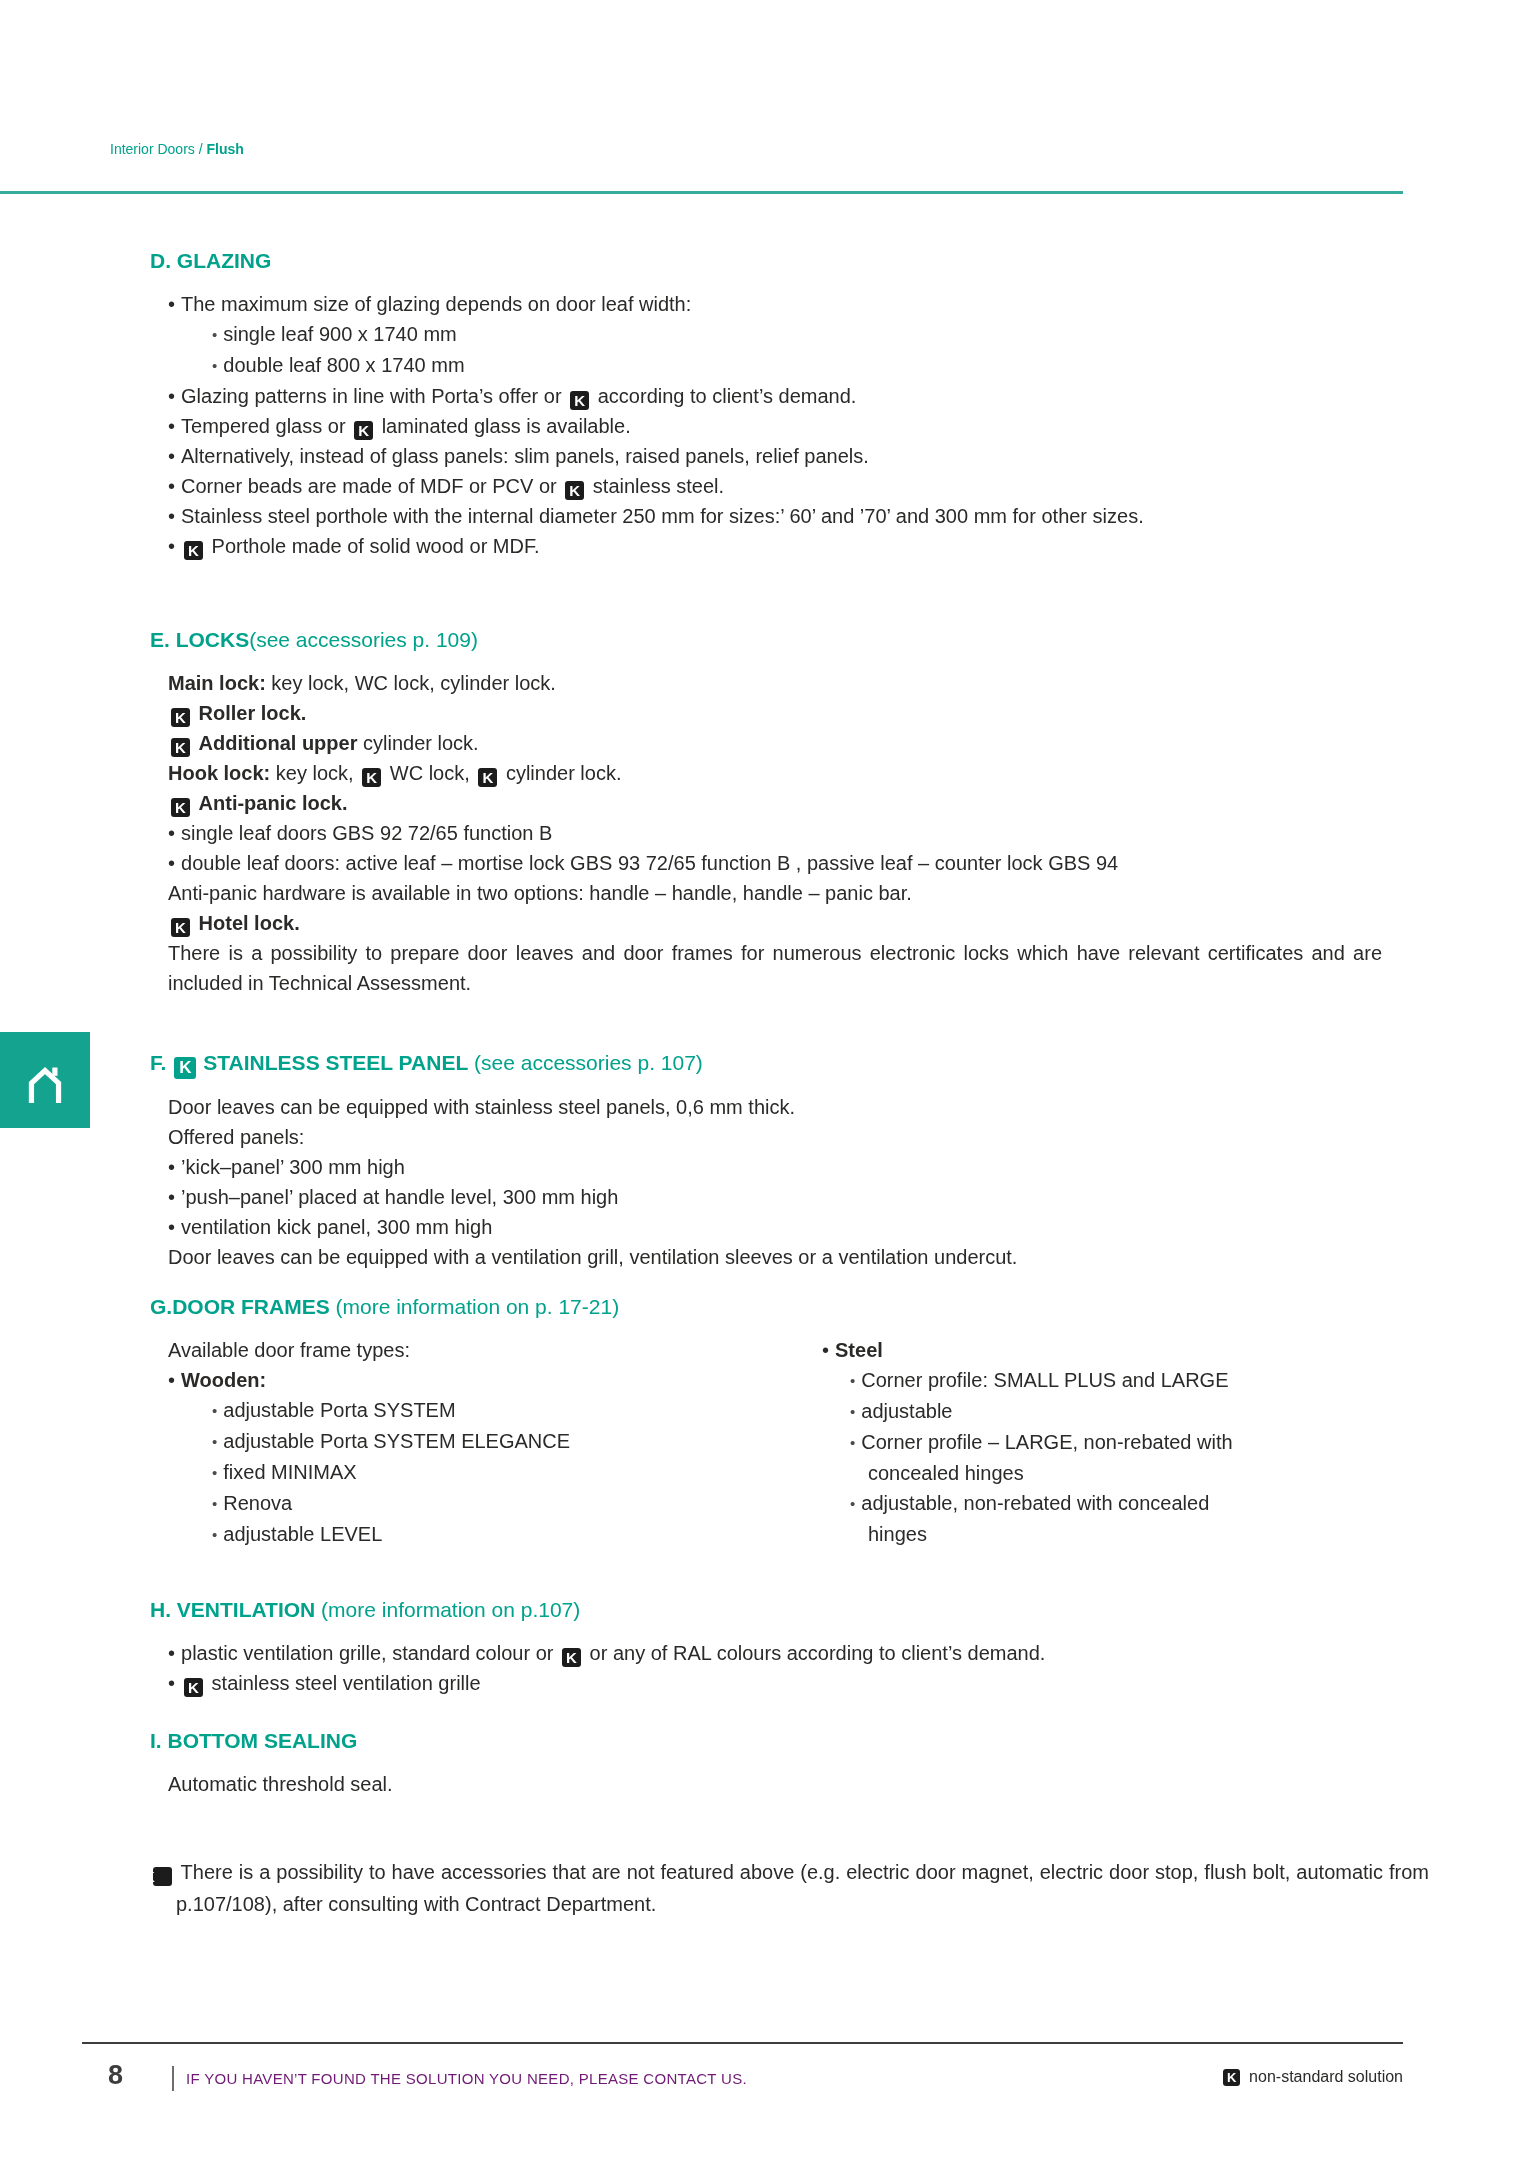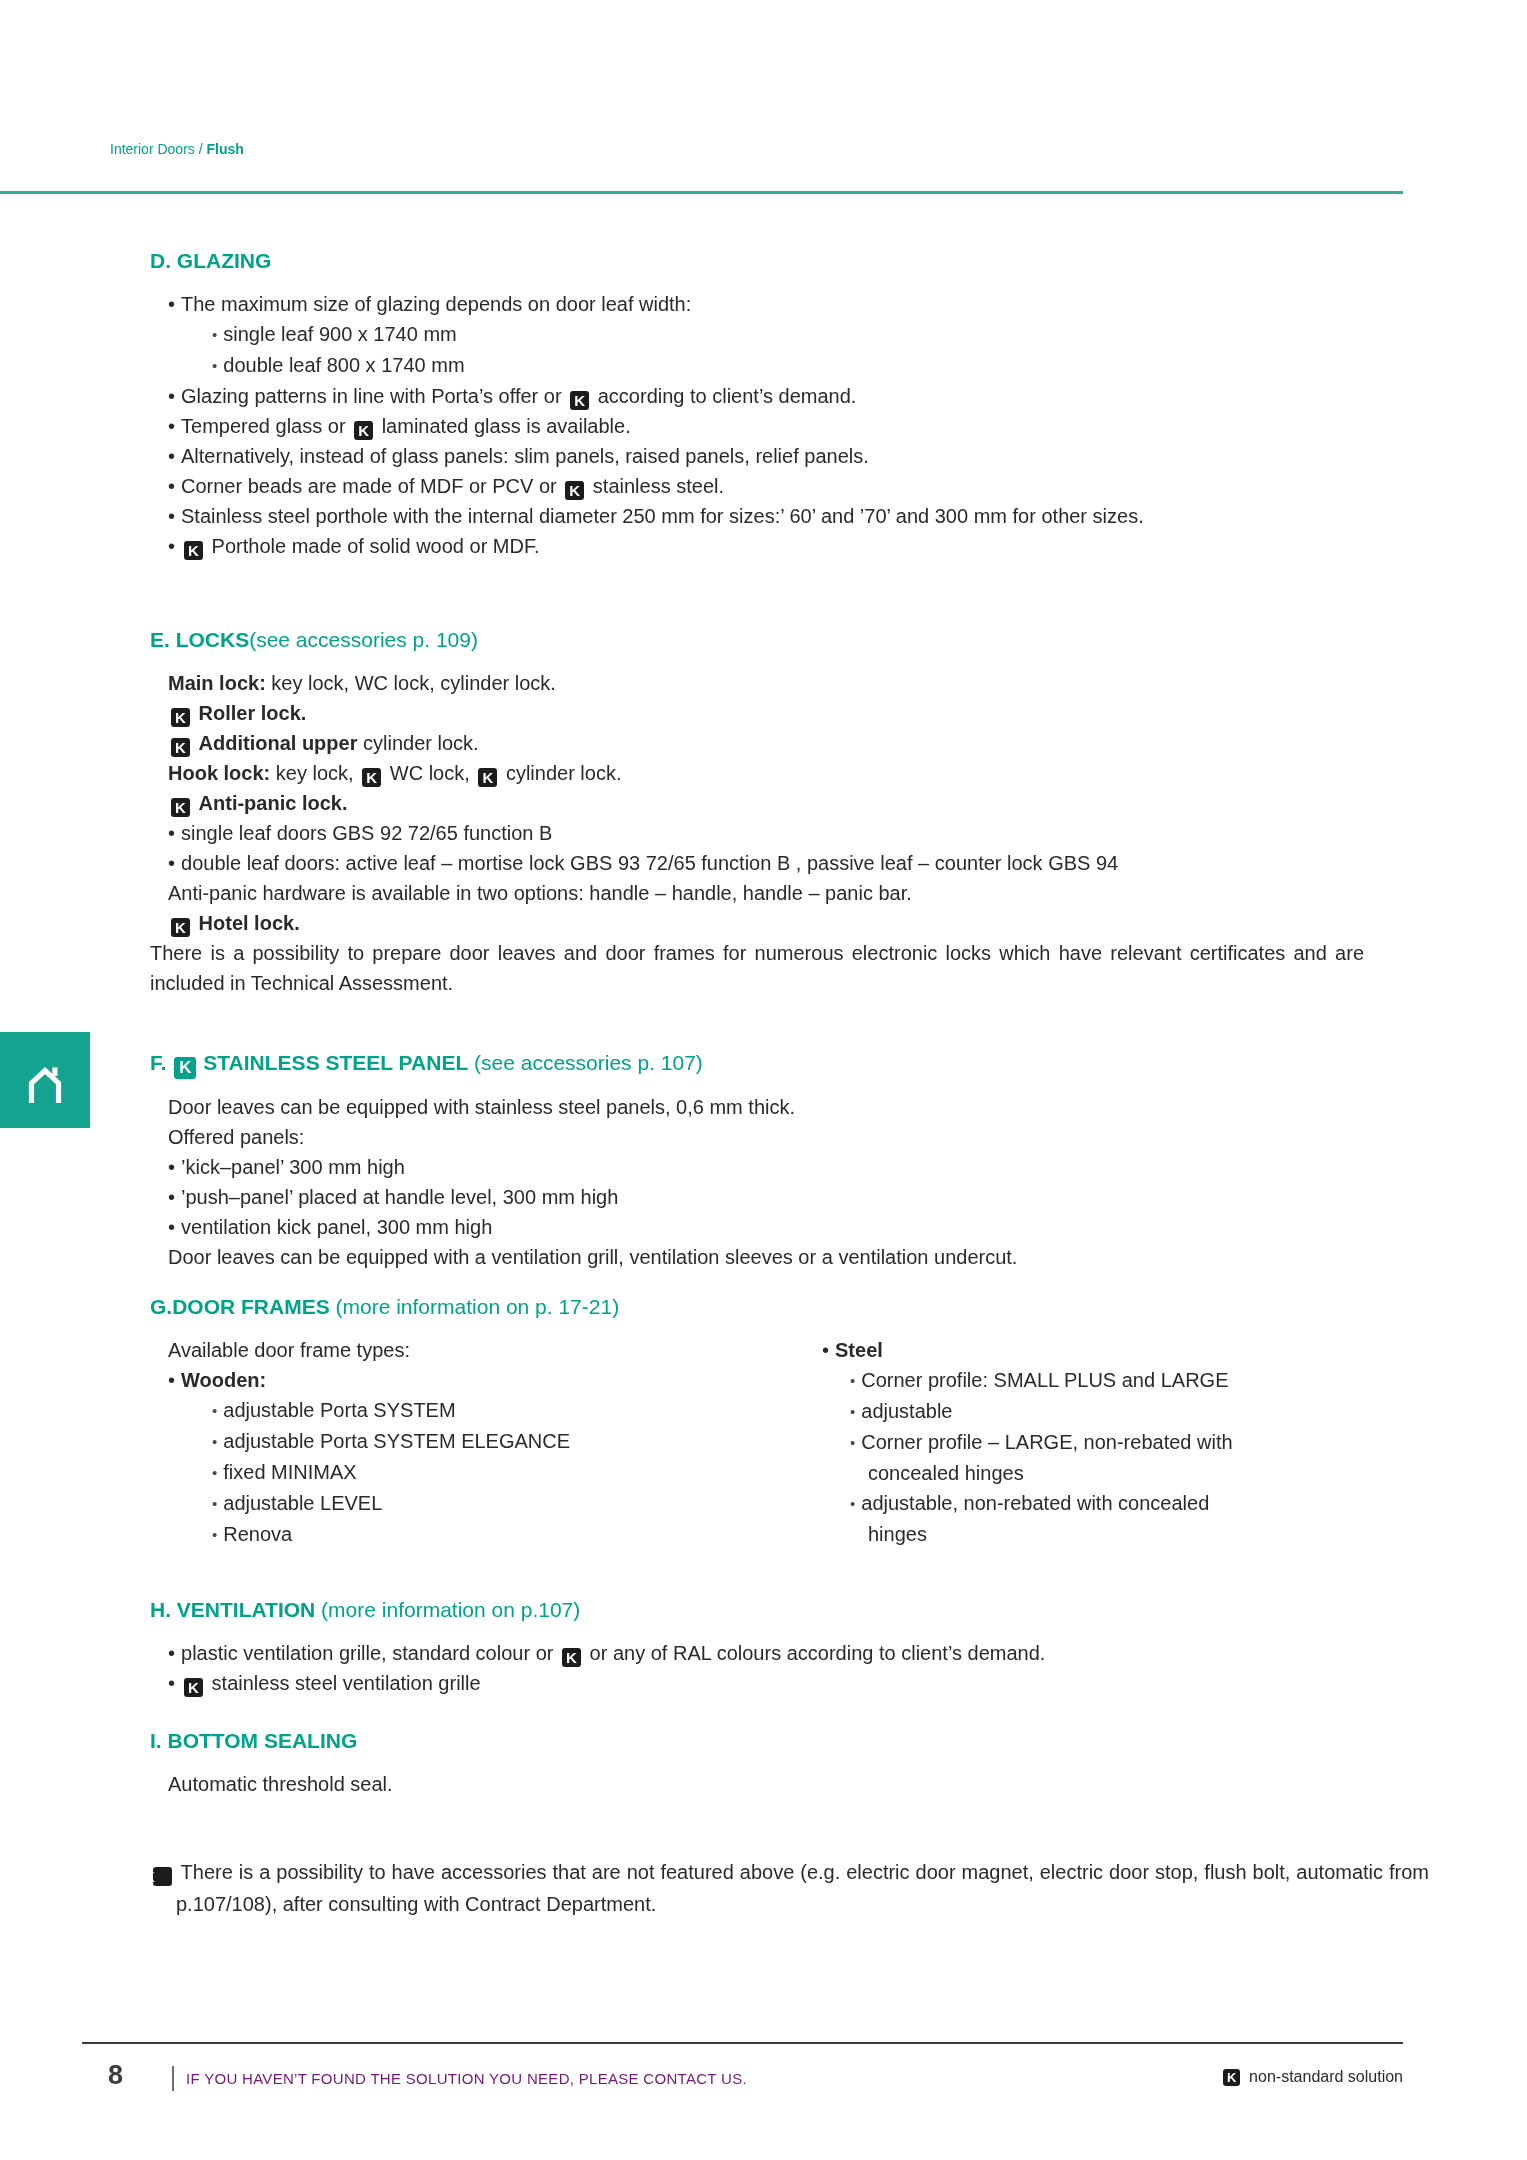--- a/index.html
+++ b/index.html
@@ -20,21 +20,21 @@
   #sec-h{top:1595px}
   #sec-i{top:1726px}
   .sec-h{margin:0 0 13px 0;font-size:21px;line-height:30px;color:#00a28c;font-weight:normal;}
   .sec-h .hb{font-weight:bold;}
   .line{line-height:30px;font-size:20px;}
   .line .b{font-weight:bold;}
   .para{margin-left:18px;}
   .bullet1{margin-left:18px;}
   .bullet2{margin-left:62px;}
   .cont{margin-left:40px;}
-  .justify{width:1214px;text-align:justify;}
+  .justify{margin-left:18px;width:1214px;text-align:justify;}
   .blt{margin-right:6px;}
   .bullet2 .blt{font-size:15px;vertical-align:1px;color:#4a4a4a;}
 
   
   .kicon{display:inline-block;width:19px;height:19px;border-radius:3px;background:#1c1c1c;color:#fff;
          font-weight:bold;font-size:15px;line-height:19px;text-align:center;vertical-align:-3px;margin:0 3px;}
   .kteal{background:#00a28c;}
   .sec-h .kicon{width:22px;height:22px;line-height:22px;font-size:17px;margin:0 7px 0 8px;vertical-align:-3px;}
 
   
@@ -124,22 +124,22 @@
 
   <section class="sec" id="sec-g">
     <h2 class="sec-h"><span class="hb">G.DOOR FRAMES</span><span class="hn"> (more information on p. 17-21)</span></h2>
     <div class="sec-body cols">
         <div class="col-l">
           <div class="line para"><span>Available door frame types:</span></div>
           <div class="line bullet1"><span class="blt">•</span><span class="b">Wooden:</span></div>
           <div class="line bullet2"><span class="blt">•</span><span>adjustable Porta SYSTEM</span></div>
           <div class="line bullet2"><span class="blt">•</span><span>adjustable Porta SYSTEM ELEGANCE</span></div>
           <div class="line bullet2"><span class="blt">•</span><span>fixed MINIMAX</span></div>
+          <div class="line bullet2"><span class="blt">•</span><span>Renova</span></div>
           <div class="line bullet2"><span class="blt">•</span><span>adjustable LEVEL</span></div>
-          <div class="line bullet2"><span class="blt">•</span><span>Renova</span></div>
         </div>
         <div class="col-r">
           <div class="line bullet1"><span class="blt">•</span><span class="b">Steel</span></div>
           <div class="line bullet2"><span class="blt">•</span><span>Corner profile: SMALL PLUS and LARGE</span></div>
           <div class="line bullet2"><span class="blt">•</span><span>adjustable</span></div>
           <div class="line bullet2"><span class="blt">•</span><span>Corner profile – LARGE, non-rebated with</span></div>
           <div class="line cont"><span>concealed hinges</span></div>
           <div class="line bullet2"><span class="blt">•</span><span>adjustable, non-rebated with concealed</span></div>
           <div class="line cont"><span>hinges</span></div>
         </div>

